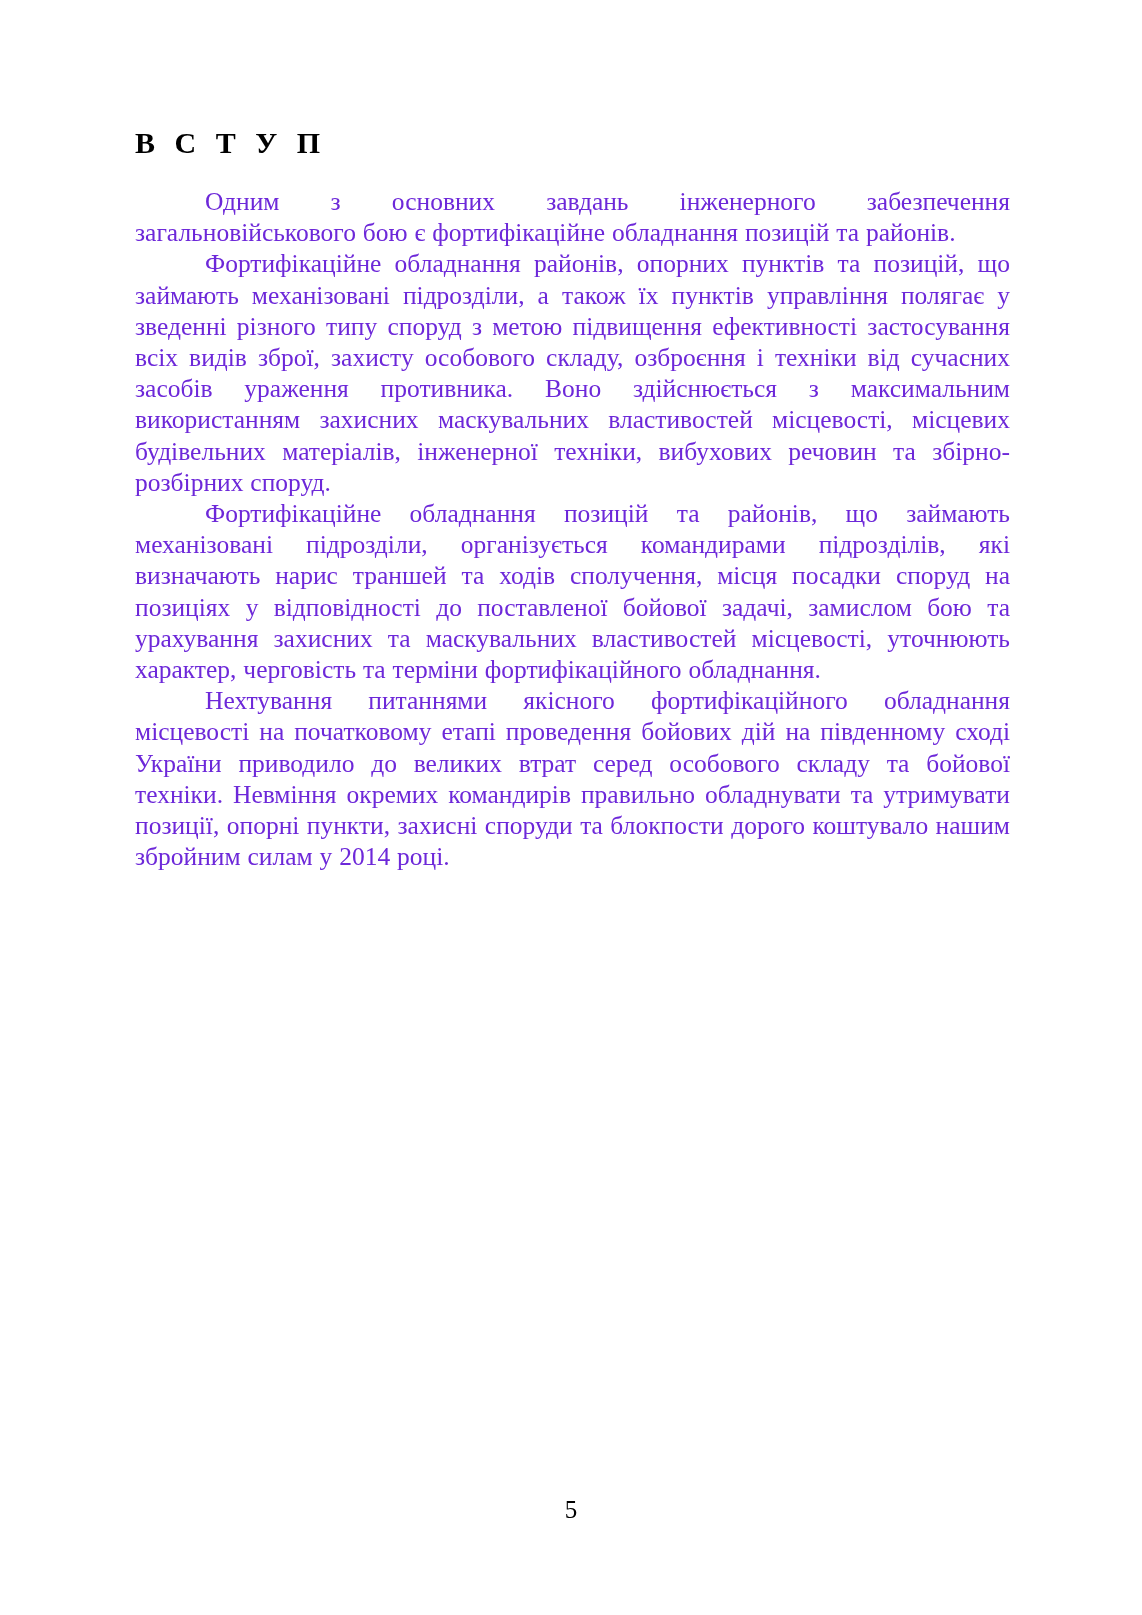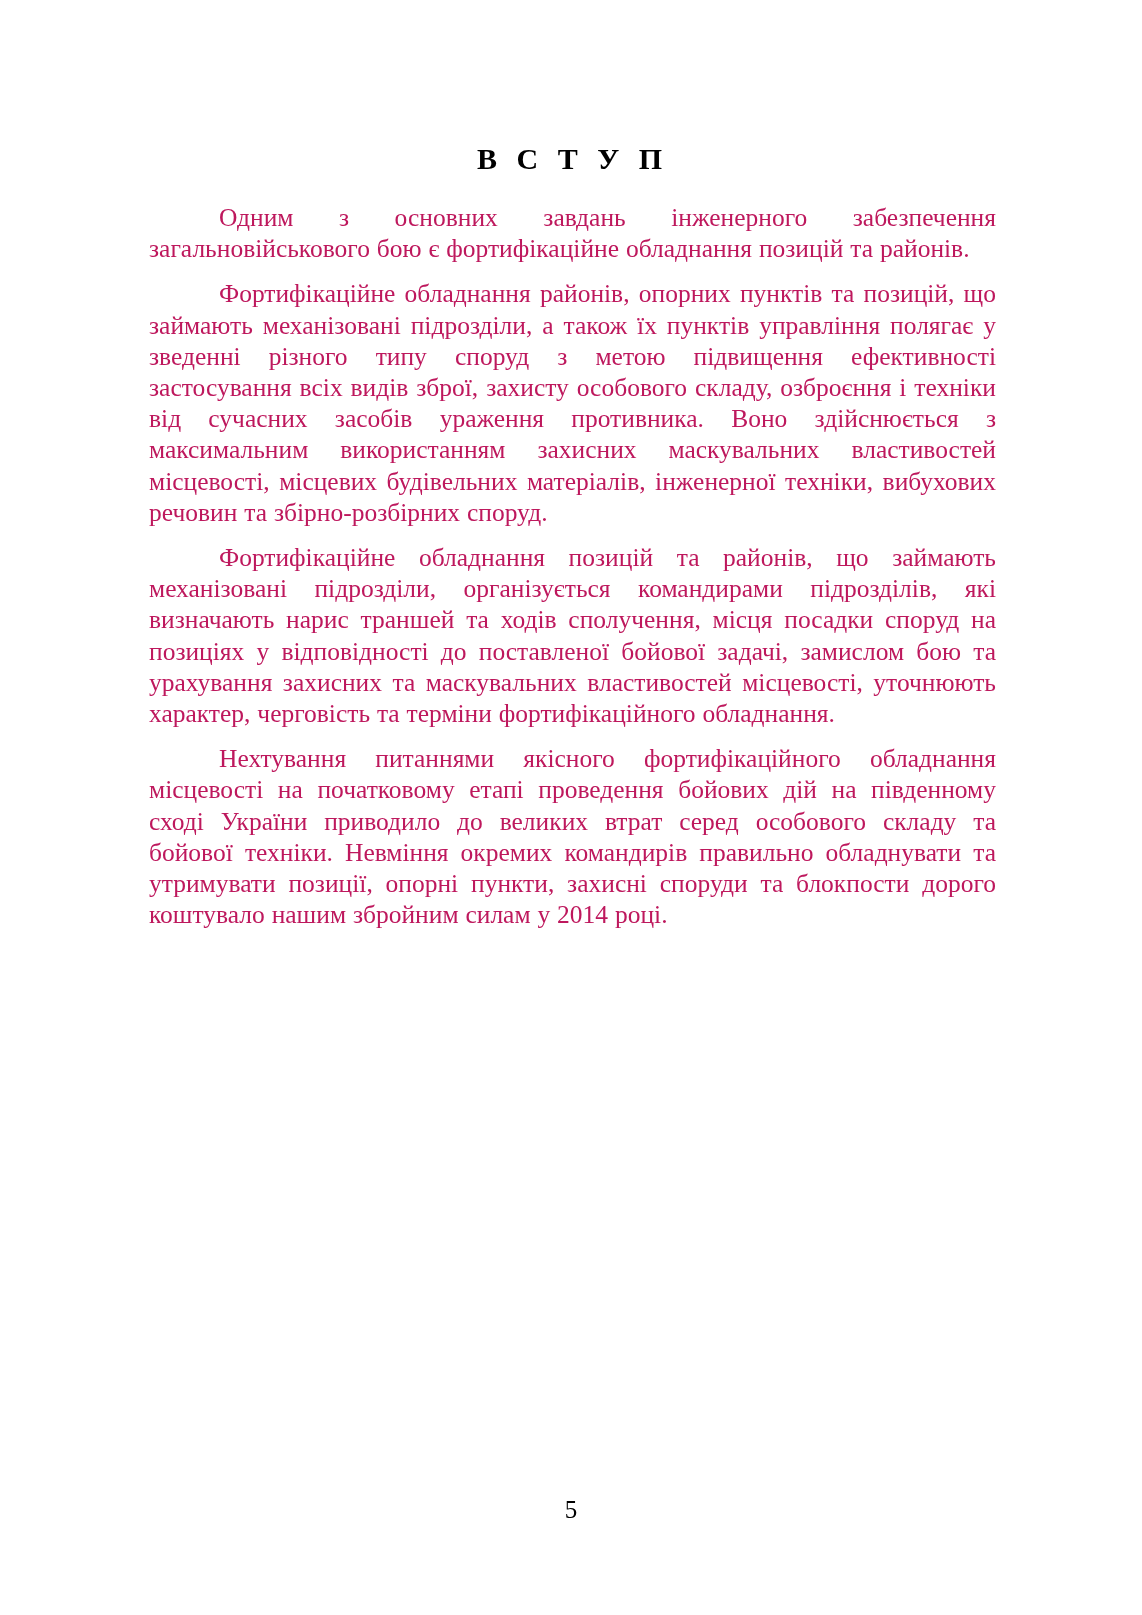--- a/index.html
+++ b/index.html
@@ -23,43 +23,43 @@
     position: absolute;
     left: 135px;
     top: 0;
     width: 875px;
   }
 
   .doc-title {
     font-family: "Liberation Serif", "DejaVu Serif", serif;
     font-size: 30px;
     font-weight: bold;
-    text-align: center;
+    text-align: left;
     letter-spacing: 6px;
     color: #000000;
-    margin: 16px;
+    margin: 0;
     padding-top: 126px;
     padding-bottom: 0;
     line-height: 34px;
     white-space: nowrap;
   }
 
   .body-text {
     margin-top: 26px;
   }
 
   p.para {
     font-family: "Liberation Serif", "DejaVu Serif", serif;
     font-size: 25.5px;
     line-height: 31.2px;
-    color: #be185d;
+    color: #6d28d9;
     text-align: justify;
     text-justify: inter-word;
     text-indent: 70px;
-    margin: 14px;
+    margin: 0;
     padding: 0;
     -webkit-hyphens: none;
     hyphens: none;
     word-spacing: 0.02em;
   }
 
   .page-number {
     position: absolute;
     left: 0;
     right: 0;

